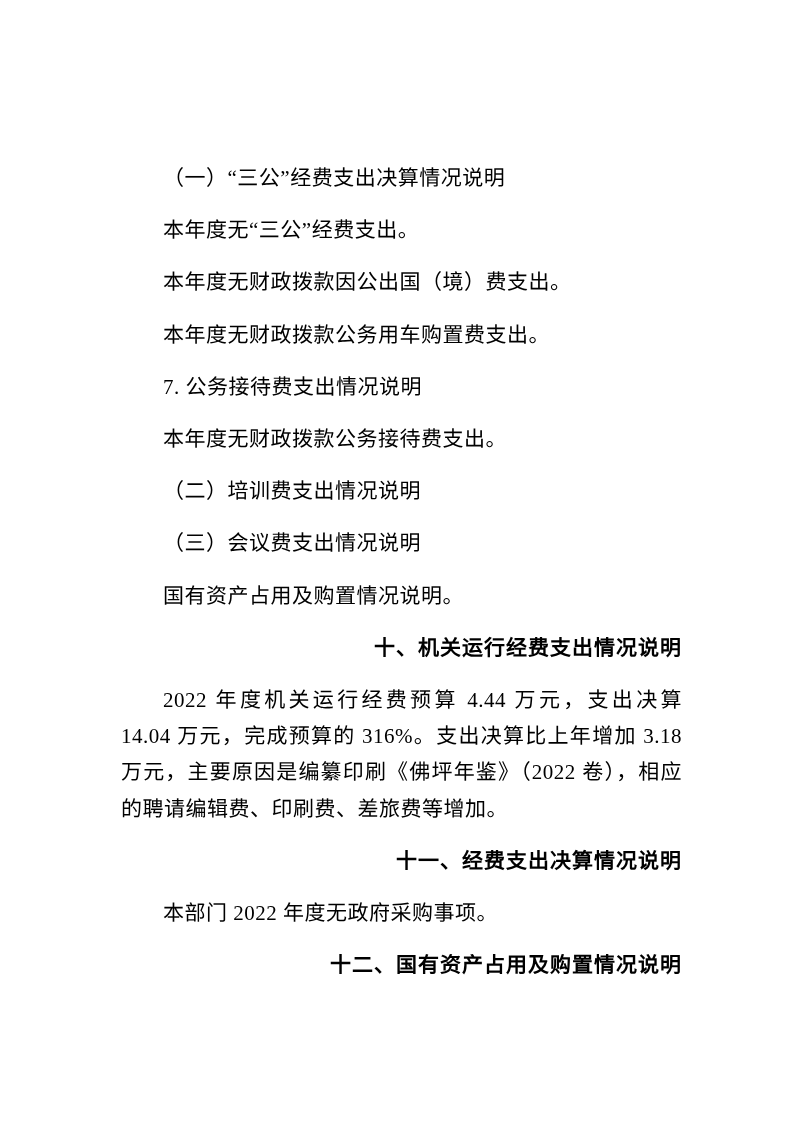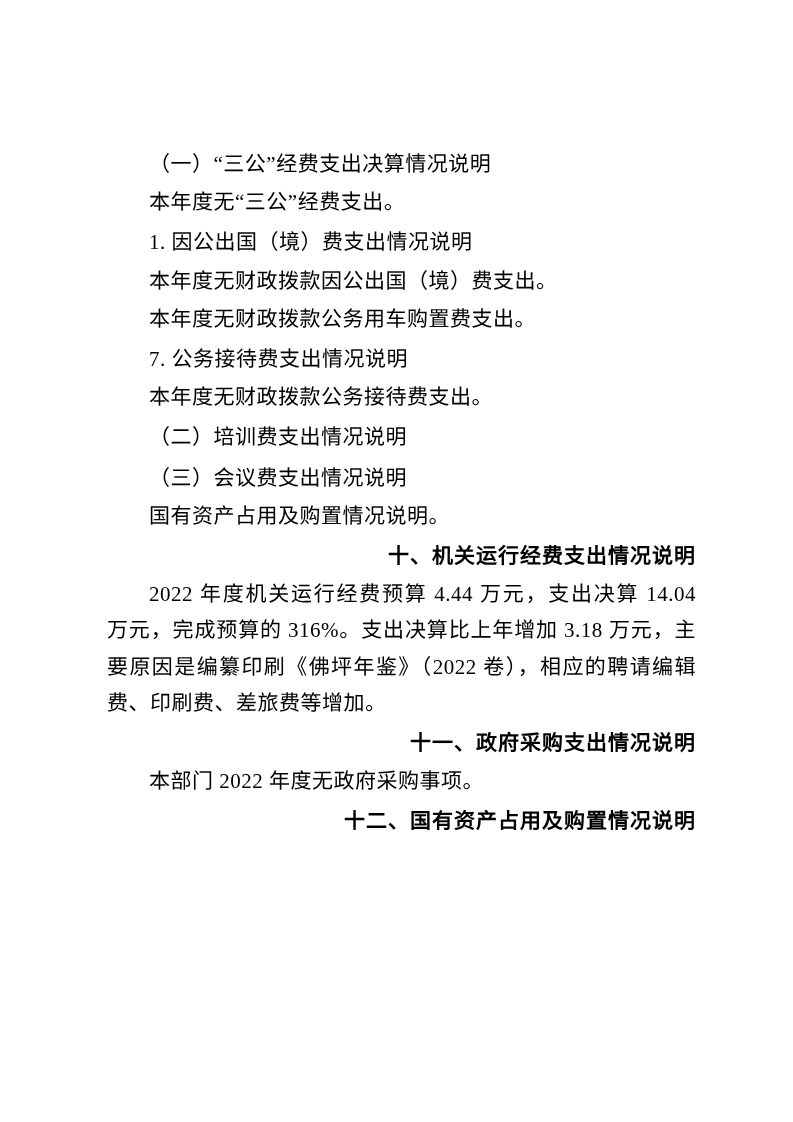--- a/index.html
+++ b/index.html
@@ -14,21 +14,21 @@
     background: #ffffff;
     overflow: hidden;
   }
   .content {
     position: absolute;
     left: 105px;
     top: 144px;
     width: 593px;
   }
   .para {
-    margin: 2px;
+    margin: 16px;
     padding: 0;
     color: #000000;
     font-family: "Liberation Serif", serif;
     font-size: 21px;
     line-height: 36.2px;
     text-align: justify;
     text-indent: 42px;
     letter-spacing: 0.5px;
   }
   .para.heading {
@@ -41,27 +41,26 @@
     margin-top: 4px;
   }
 </style>
 </head>
 <body>
 
 <div class="page">
   <div class="content">
       <p class="para">（一）“三公”经费支出决算情况说明</p>
       <p class="para">本年度无“三公”经费支出。</p>
-      <p class="para gap-before">1. 因公出国（境）费支出情况说明</p>
       <p class="para">本年度无财政拨款因公出国（境）费支出。</p>
       <p class="para">本年度无财政拨款公务用车购置费支出。</p>
       <p class="para gap-before">7. 公务接待费支出情况说明</p>
       <p class="para">本年度无财政拨款公务接待费支出。</p>
       <p class="para gap-before">（二）培训费支出情况说明</p>
       <p class="para gap-before">（三）会议费支出情况说明</p>
       <p class="para">国有资产占用及购置情况说明。</p>
       <p class="para heading gap-before">十、机关运行经费支出情况说明</p>
       <p class="para">2022 年度机关运行经费预算 4.44 万元，支出决算 14.04 万元，完成预算的 316%。支出决算比上年增加 3.18 万元，主要原因是编纂印刷《佛坪年鉴》（2022 卷），相应的聘请编辑费、印刷费、差旅费等增加。</p>
-      <p class="para heading gap-before">十一、政府采购支出情况说明</p>
+      <p class="para heading gap-before">十一、经费支出决算情况说明</p>
       <p class="para">本部门 2022 年度无政府采购事项。</p>
       <p class="para heading gap-before">十二、国有资产占用及购置情况说明</p>
     </div>
 </div>
 
 </body></html>

